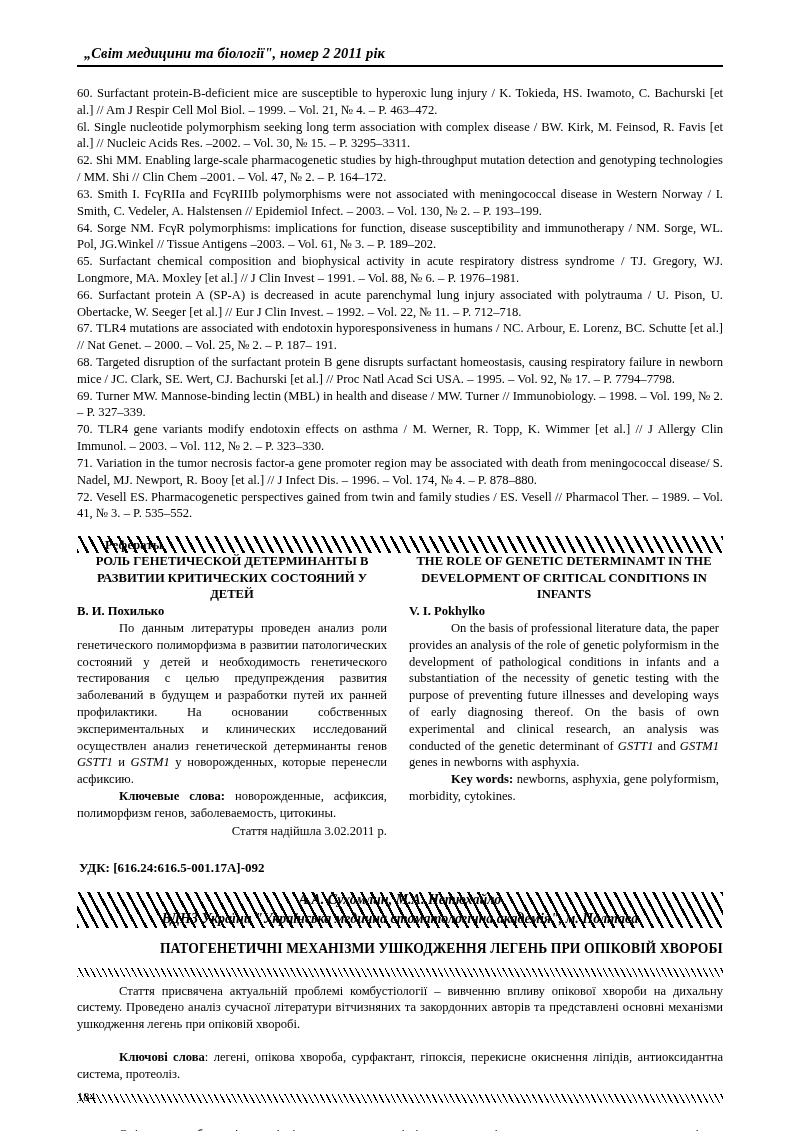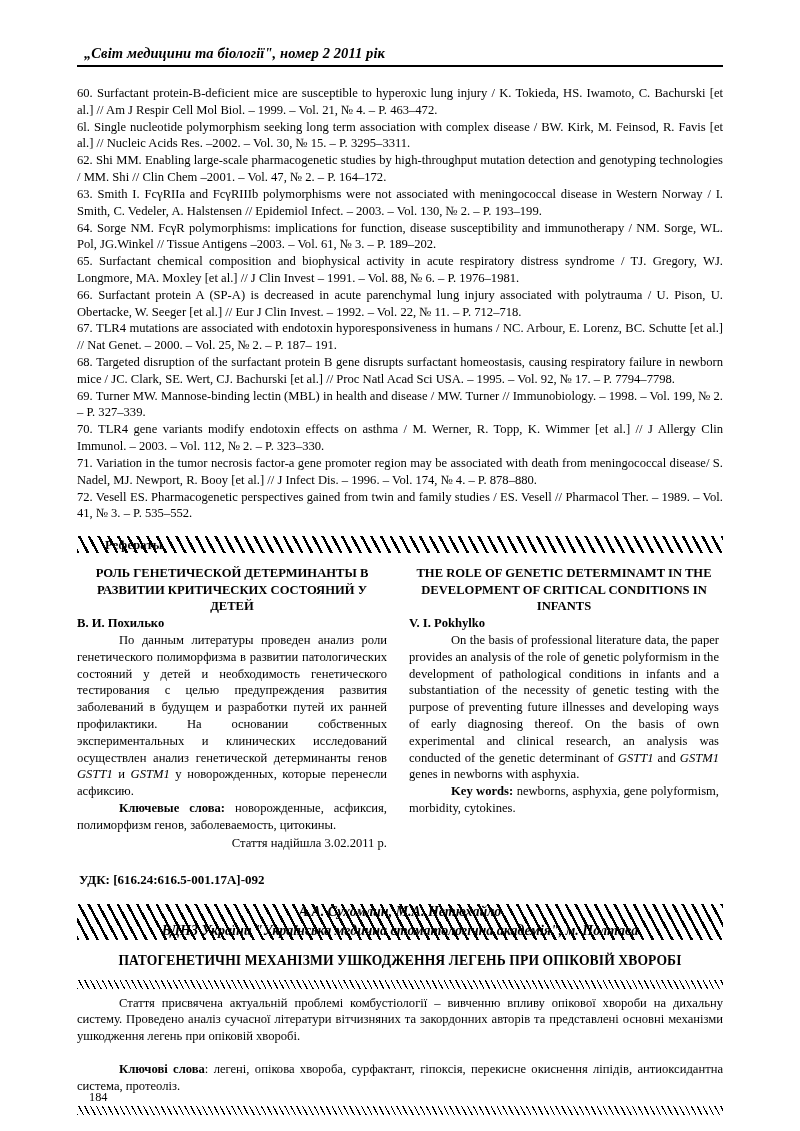--- a/index.html
+++ b/index.html
@@ -98,21 +98,20 @@
     font-weight: bold;
     font-style: italic;
     font-size: 14px;
     line-height: 1.42;
   }
 
   
   .abstracts {
     display: flex;
     gap: 22px;
-    margin-top: 12px;
   }
   .col { width: 310px; }
   .abs-title {
     text-align: center;
     font-weight: bold;
     font-size: 12.6px;
     line-height: 1.32;
     text-transform: uppercase;
   }
   .abs-author {
@@ -146,21 +145,21 @@
   
   .udc {
     margin-top: 20px;
     font-weight: bold;
     font-size: 13px;
     padding-left: 2px;
   }
 
   
   .art-title {
-    text-align: center;
+    text-align: right;
     font-weight: bold;
     font-size: 13.6px;
     margin-top: 13px;
     letter-spacing: 0.1px;
   }
   .dotband {
     height: 9px;
     margin-top: 11px;
     overflow: hidden;
     background-image: repeating-linear-gradient(
@@ -189,21 +188,20 @@
     text-indent: 42px;
     margin-top: 23px;
   }
 
   
   .pagenum {
     position: absolute;
     left: 77px;
     top: 1090px;
     font-size: 12.3px;
-    margin-left: 12px;
   }
 </style>
 </head>
 <body>
 
 <div class="page">
   <div class="content">
 
     <div class="runhead">„Світ медицини та біології", номер 2 2011 рік</div>
     <div class="runhead-rule"></div>

